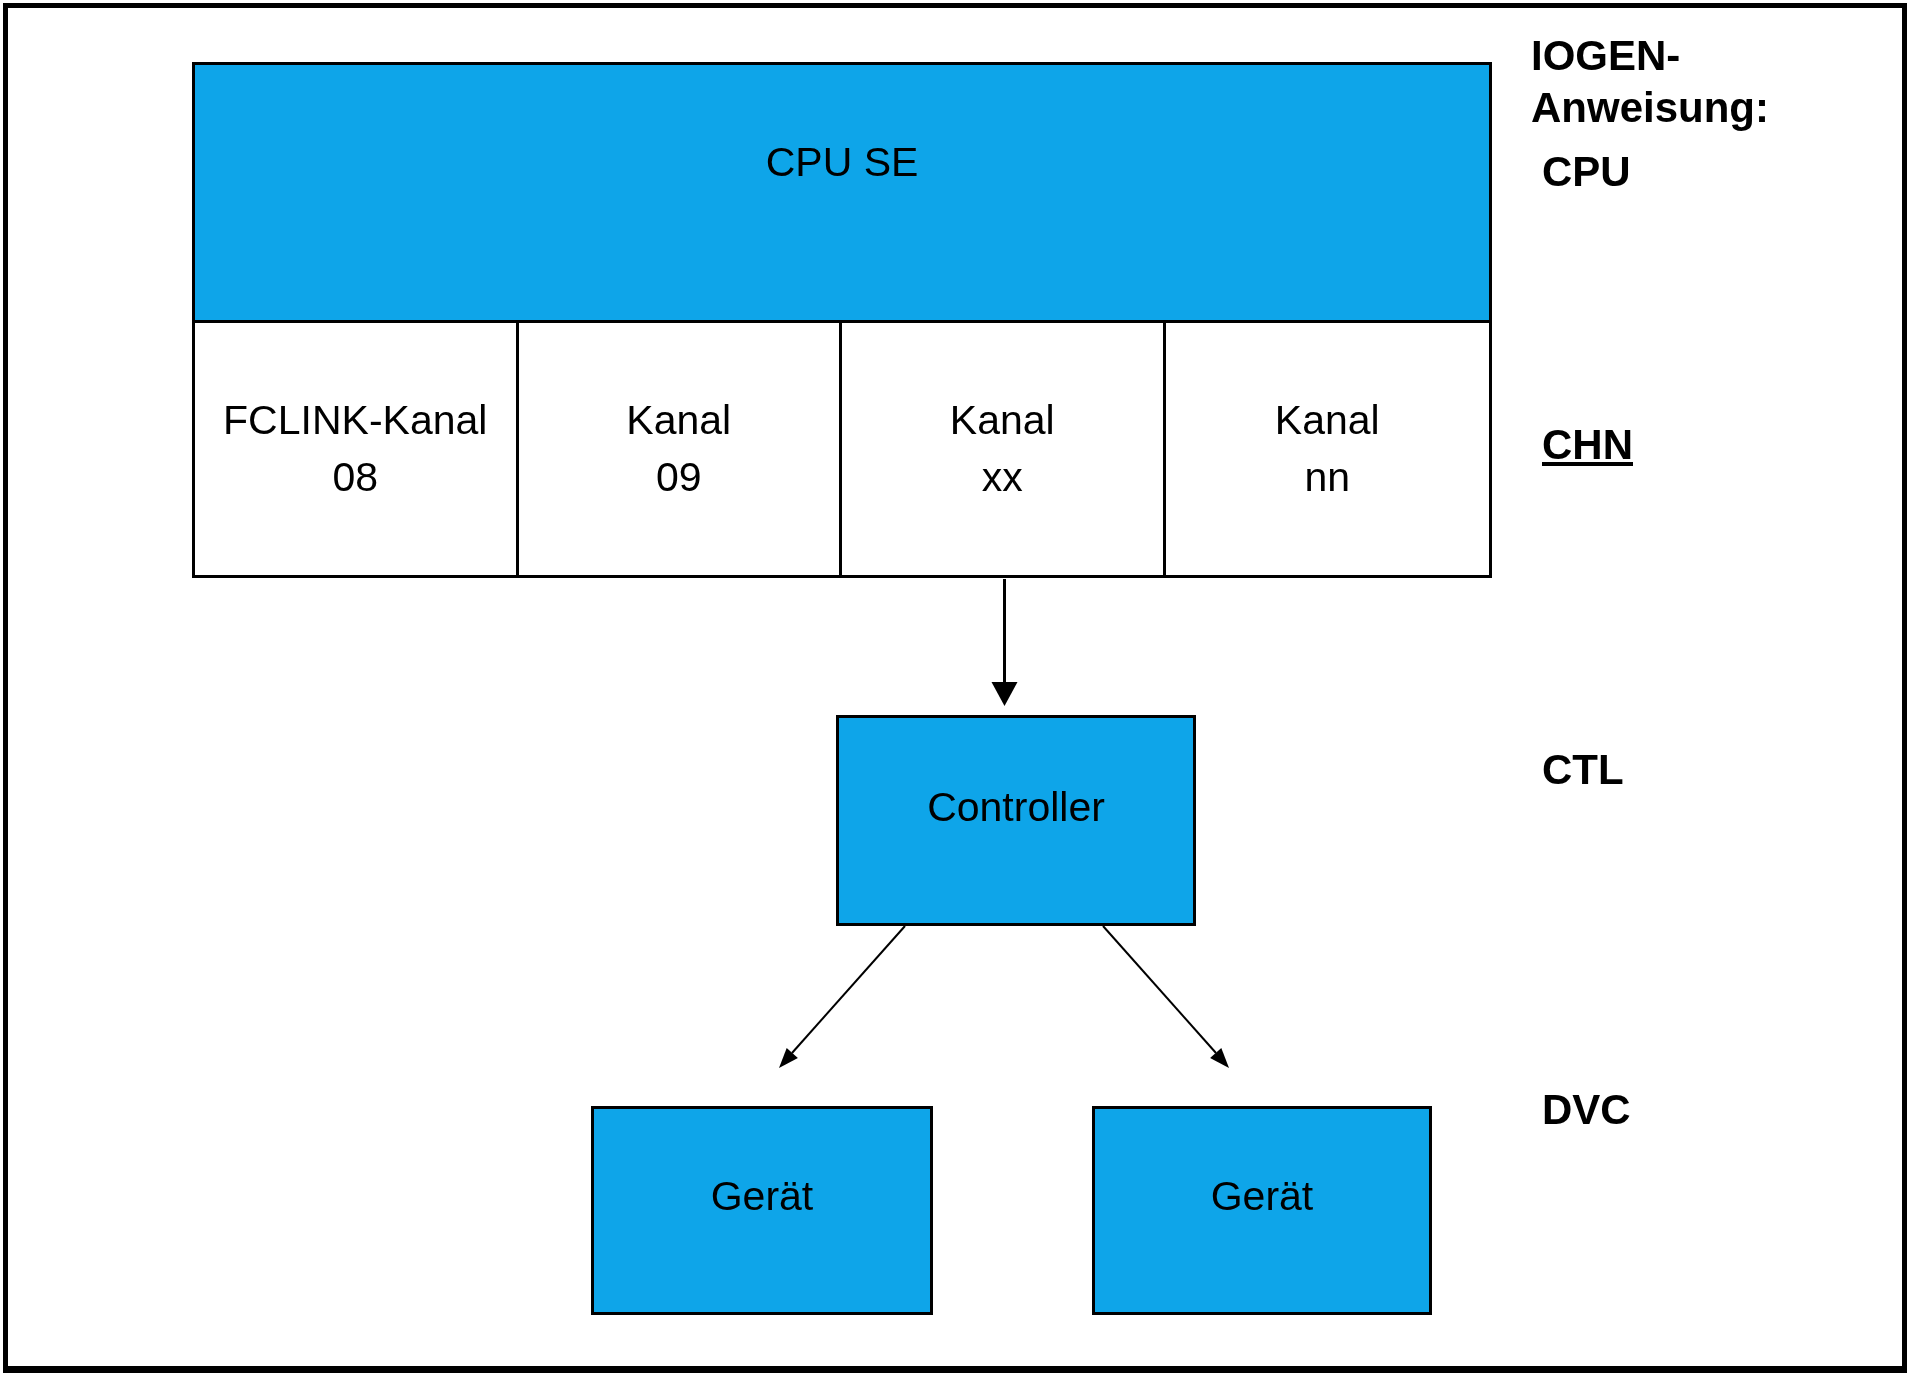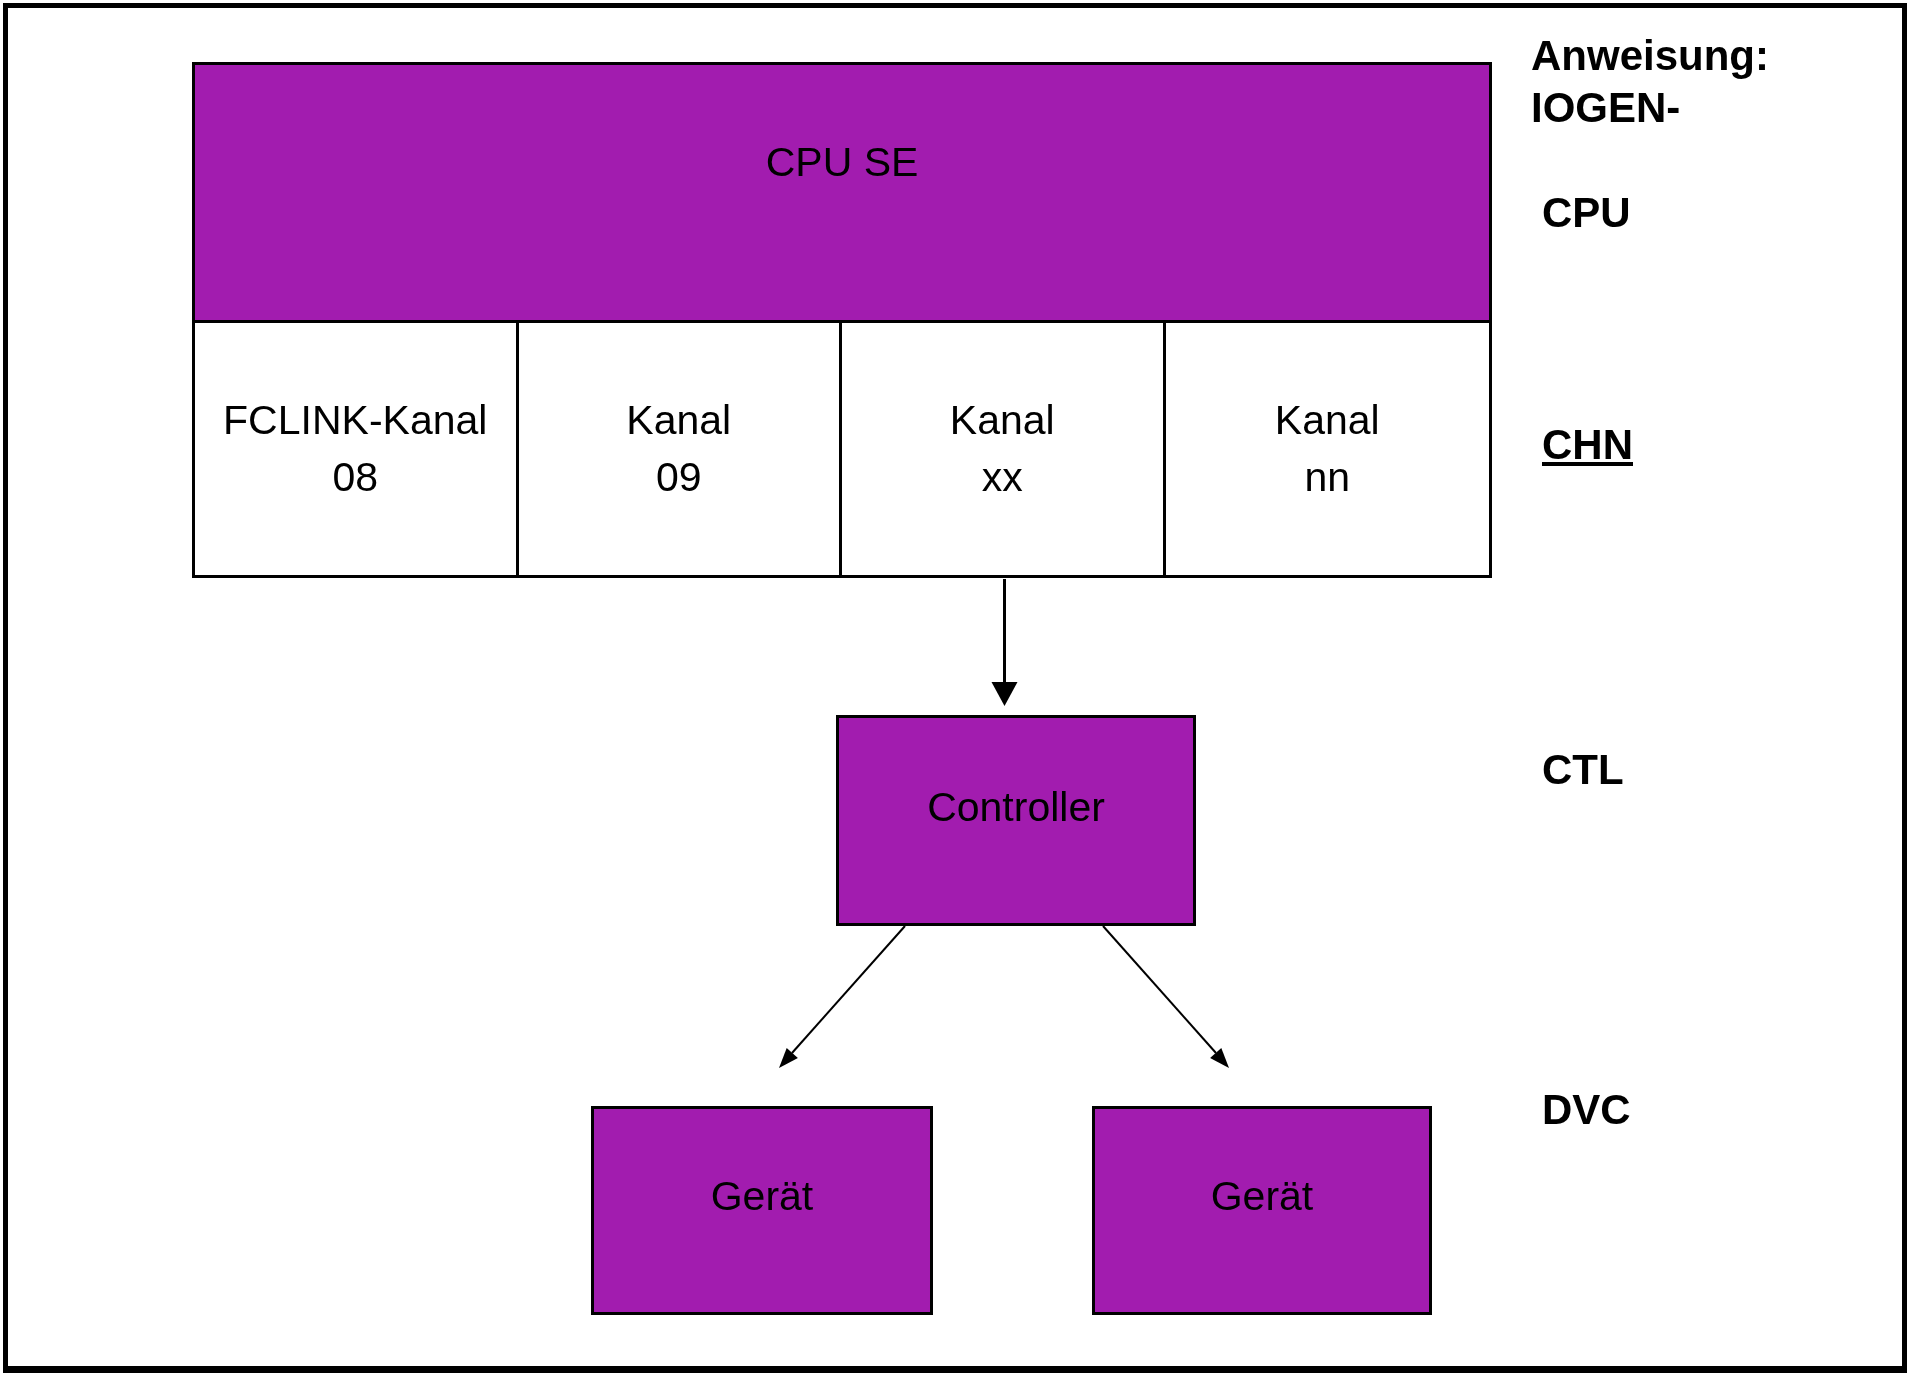--- a/index.html
+++ b/index.html
@@ -21,21 +21,21 @@
     left: 3px; top: 3px;
     width: 1904px; height: 1370px;
     box-sizing: border-box;
     border: 5px solid #000000;
     border-bottom-width: 7px;
   }
   .box {
     position: absolute;
     box-sizing: border-box;
     border: 3px solid #000000;
-    background: #a21caf;
+    background: #0ea5e9;
     display: flex;
     align-items: center;
     justify-content: center;
     text-align: center;
   }
   .diagram-text {
     font-size: 41px;
     line-height: 57px;
     color: #000000;
     white-space: nowrap;
@@ -95,21 +95,21 @@
   .side-heading {
     position: absolute;
     left: 1531px;
     top: 30px;
     font-size: 42px;
     font-weight: bold;
     line-height: 52px;
     white-space: nowrap;
     color: #000000;
   }
-  .side-cpu { top: 148px; margin-top: 41px; }
+  .side-cpu { top: 148px; }
   .side-chn { top: 421px; text-decoration: underline; }
   .side-ctl { top: 746px; }
   .side-dvc { top: 1086px; }
   .connectors {
     position: absolute;
     left: 0; top: 0;
     width: 1910px;
     height: 1376px;
     pointer-events: none;
   }
@@ -167,21 +167,21 @@
   </div>
 
   <div class="box device-box-left">
     <span class="diagram-text">Gerät</span>
   </div>
   <div class="box device-box-right">
     <span class="diagram-text">Gerät</span>
   </div>
 
   <div class="side-heading">
+    <div>IOGEN-</div>
     <div>Anweisung:</div>
-    <div>IOGEN-</div>
   </div>
   <div class="side-label side-cpu">CPU</div>
   <div class="side-label side-chn">CHN</div>
   <div class="side-label side-ctl">CTL</div>
   <div class="side-label side-dvc">DVC</div>
 
 </div>
 
 </body></html>

